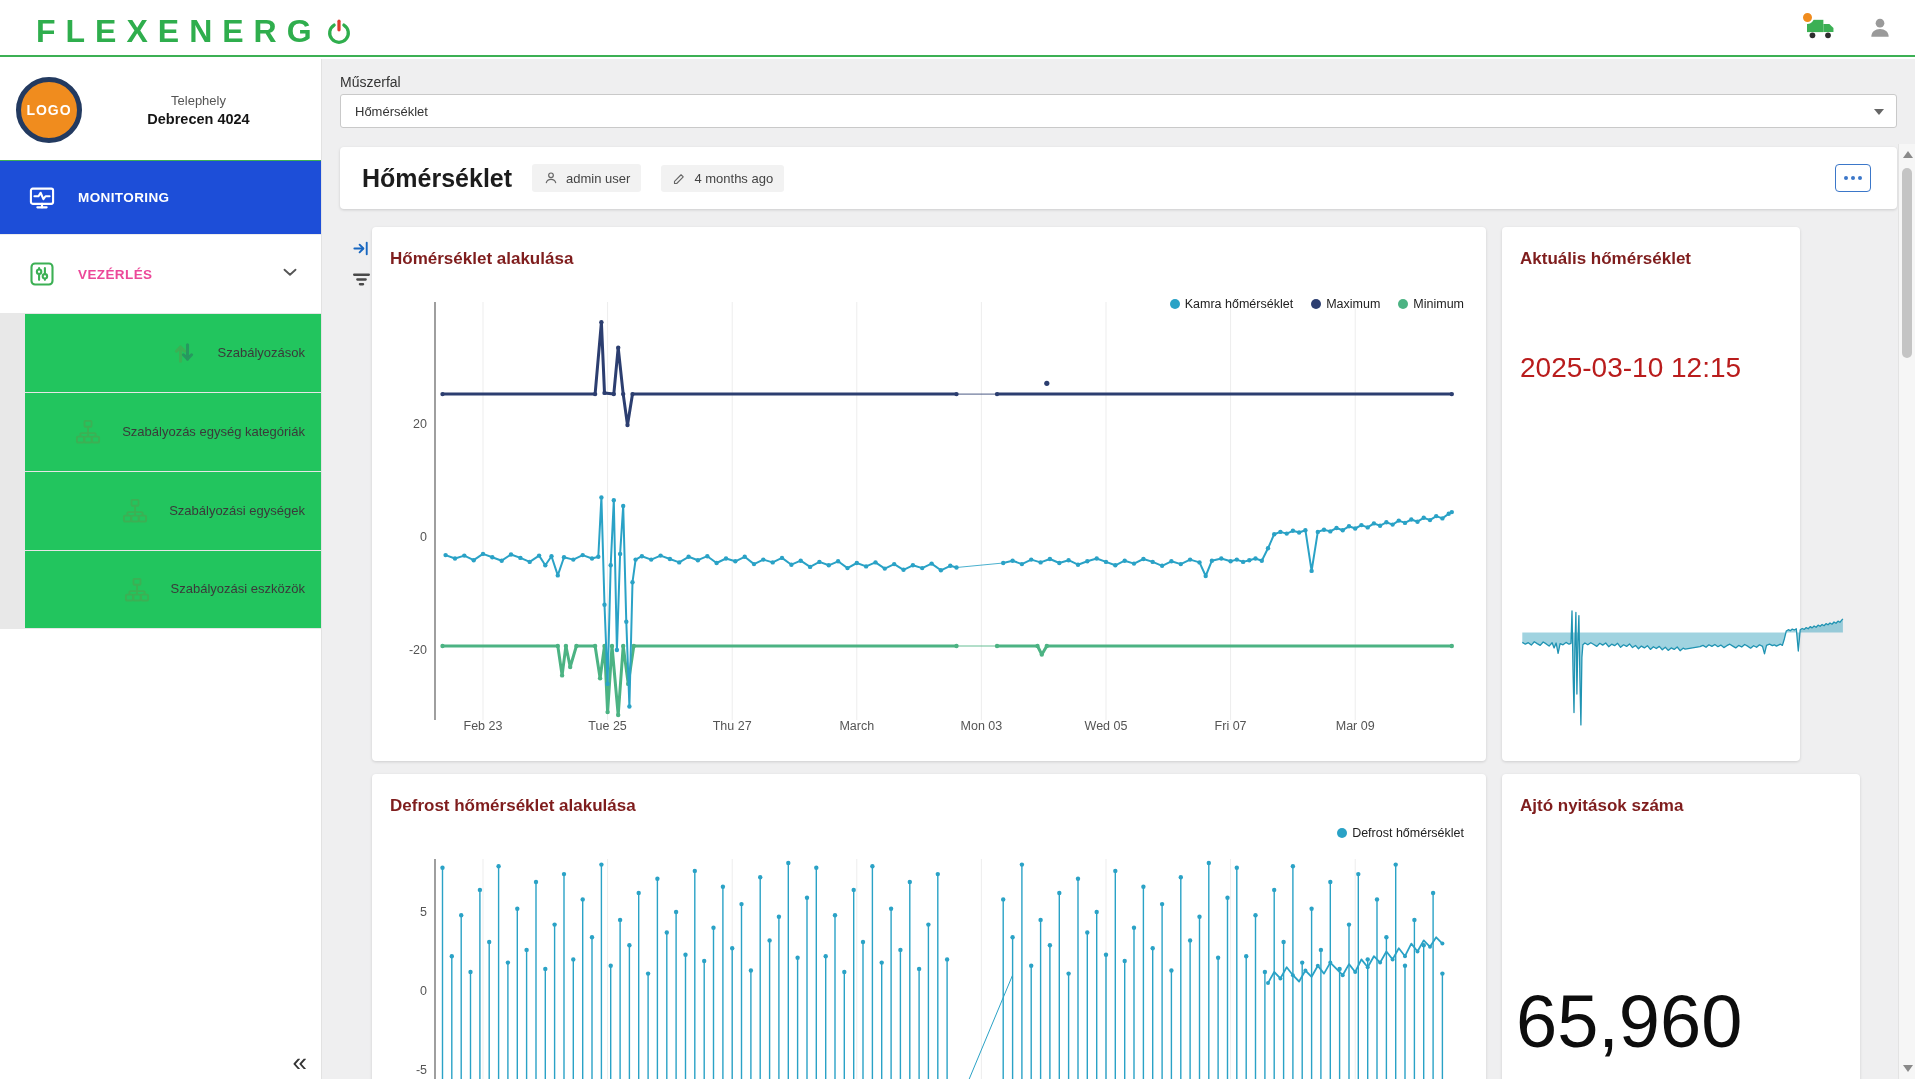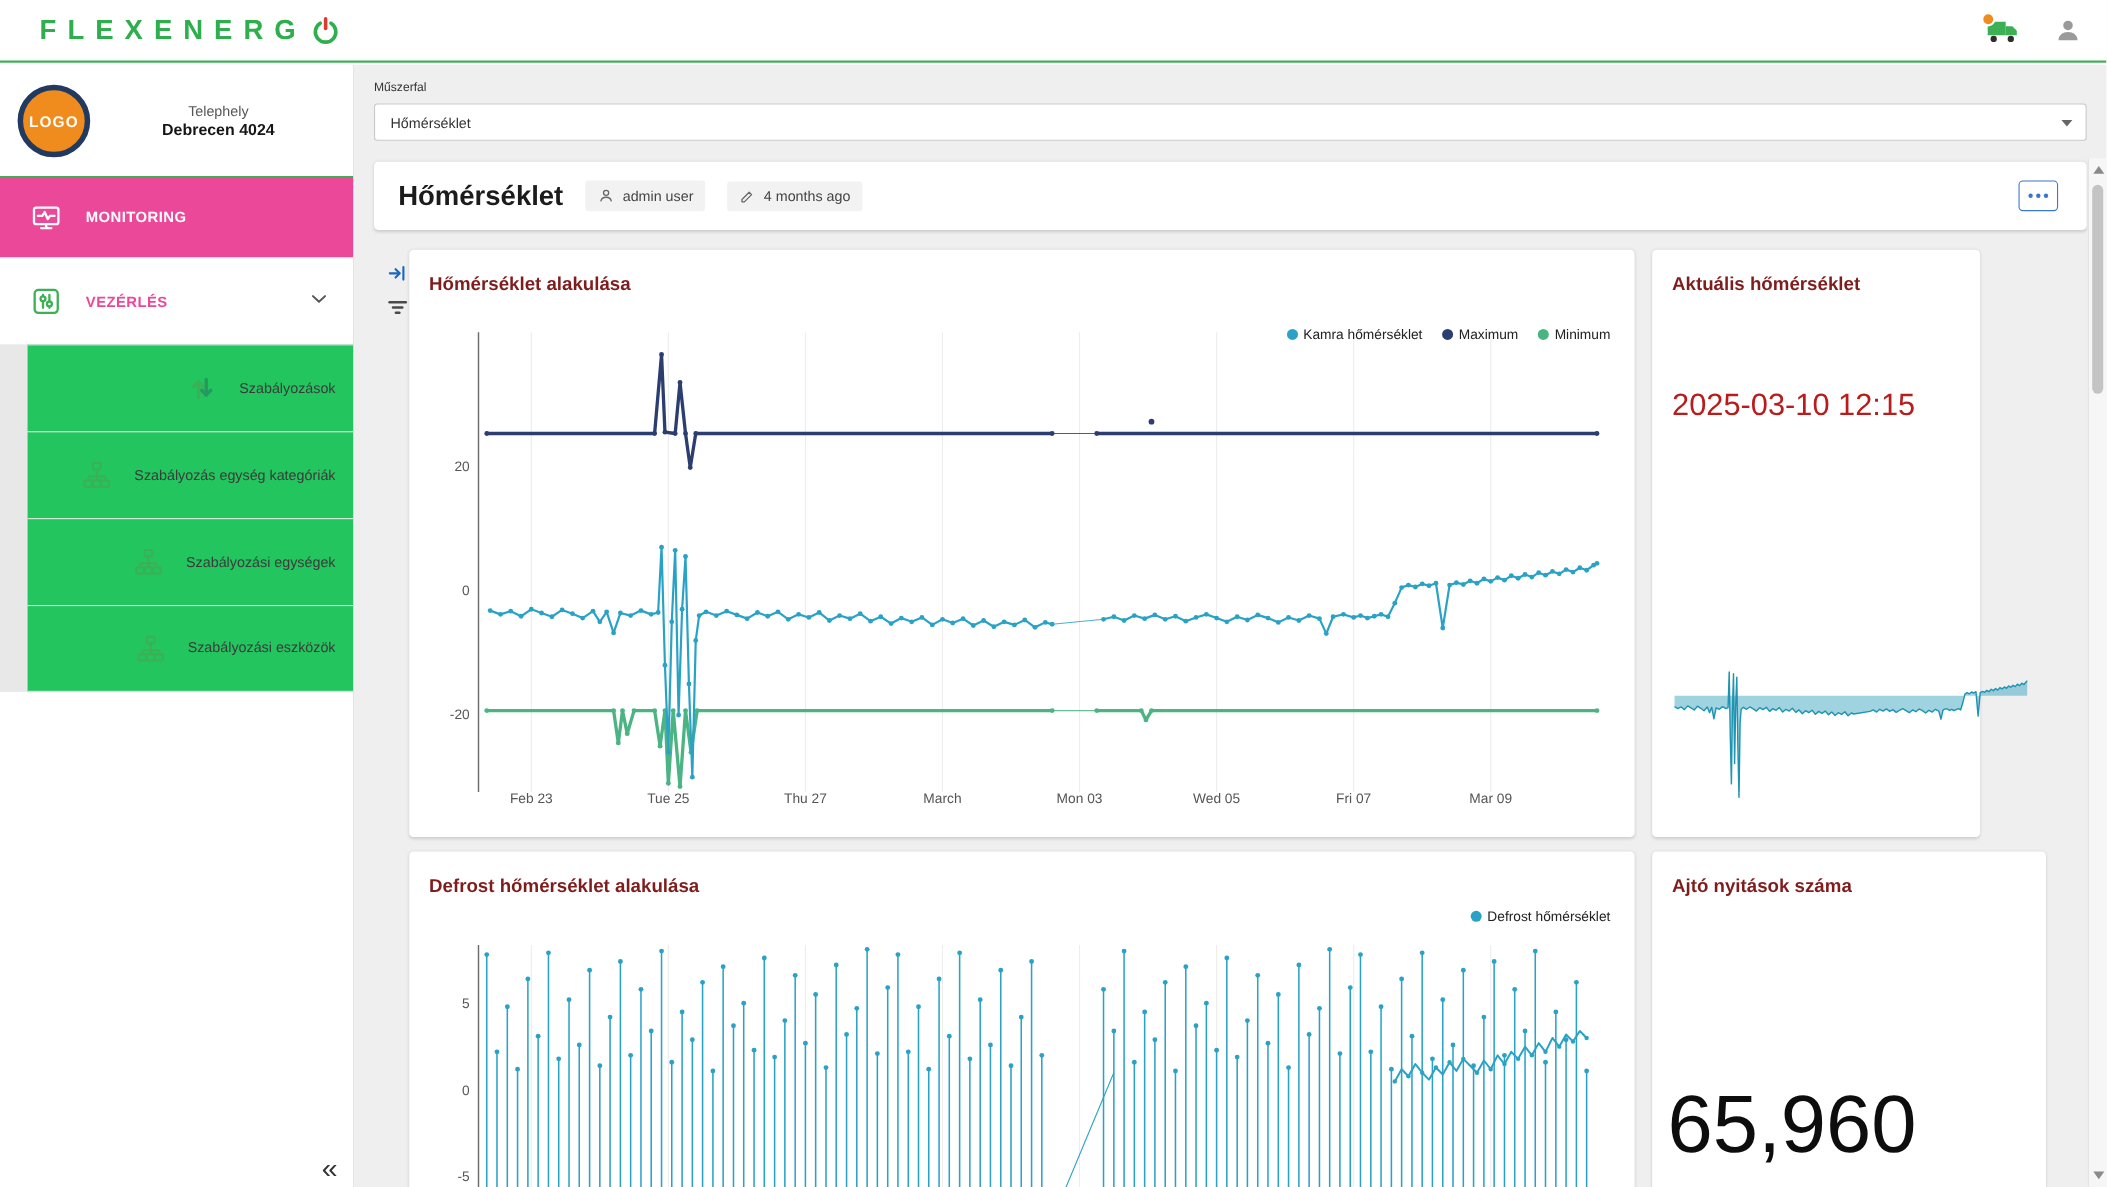--- a/index.html
+++ b/index.html
@@ -4,55 +4,55 @@
 <style>
   * { box-sizing: border-box; }
   html,body { margin:0; padding:0; width:1915px; height:1079px; overflow:hidden;
     font-family:"Liberation Sans",sans-serif; background:#fff; }
   body { position:relative; }
 
   
   .topbar { position:absolute; top:0; left:0; width:1915px; height:57px; background:#fff;
     border-bottom:2px solid #3cb054; z-index:20; }
   .brand { position:absolute; left:36px; top:13px; display:flex; align-items:center; }
-  .brand-text { font-size:25px; font-weight:700; color:#2fae4d; letter-spacing:10px; }
+  .brand-text { font-size:32px; font-weight:700; color:#2fae4d; letter-spacing:10px; }
   .top-icons { position:absolute; right:22px; top:13px; display:flex; gap:28px; align-items:center; }
   .truck-wrap { position:relative; width:34px; height:30px; }
   .badge { position:absolute; left:-4px; top:-2px; width:13px; height:13px; border-radius:50%;
     background:#f08c1e; border:2px solid #fff; }
 
   
   .sidebar { position:absolute; left:0; top:59px; width:322px; height:1020px; background:#fff;
     border-right:1px solid #e2e2e2; z-index:10; }
   .site { height:101px; display:flex; align-items:center; padding:0 16px; gap:10px; }
   .logo-circle { width:66px; height:66px; border-radius:50%; background:#f08c1e;
     border:5px solid #233a60; color:#fff; font-weight:700; font-size:14px; letter-spacing:1px;
     display:flex; align-items:center; justify-content:center; flex:0 0 auto; }
   .site-text { flex:1; text-align:center; }
   .site-label { font-size:13px; color:#555; }
   .site-name { font-size:14.5px; font-weight:700; color:#151515; margin-top:3px; }
   .nav-item { height:74px; display:flex; align-items:center; gap:16px; padding:0 22px;
     border-top:1px solid #ececec; position:relative; cursor:pointer; }
-  .nav-item.active { background:#ec4899; border-top-color:#3cb054; }
+  .nav-item.active { background:#1d4ed8; border-top-color:#3cb054; }
   .nav-label { font-size:13.5px; font-weight:700; letter-spacing:.4px; color:#ec4899; }
   .nav-item.active .nav-label { color:#fff; }
   .nav-item.vezerles { height:79px; }
   .chevron { position:absolute; right:20px; top:50%; transform:translateY(-50%); }
   .submenu { border-left:25px solid #e8e8e8; }
   .sub-item { height:79px; display:flex; align-items:center; gap:14px; padding:0 16px;
     border-top:1px solid #e6e6e6; background:#22c55e; cursor:pointer;justify-content:flex-end; }
   .sub-item:last-child { border-bottom:1px solid #e6e6e6; }
   .sub-label { font-size:13px; color:#3a3a3a; line-height:1.25; }
   .icon-box { width:40px; height:36px; display:flex; align-items:center; justify-content:center; flex:0 0 auto; }
   .collapse-btn { position:absolute; bottom:4px; right:14px; font-size:26px; color:#333; cursor:pointer; line-height:1; }
 
   
   .main { position:absolute; left:322px; top:59px; width:1593px; height:1020px;
     background:#efeff0; overflow:hidden; }
-  .dash-label { position:absolute; left:18px; top:15px; font-size:11px; color:#333; }
+  .dash-label { position:absolute; left:18px; top:15px; font-size:14px; color:#333; }
   .select { position:absolute; left:18px; top:35px; width:1557px; height:34px; background:#fff;
     border:1px solid #c9c9c9; border-radius:3px; display:flex; align-items:center;
     padding:0 30px 0 14px; font-size:13px; color:#333; cursor:pointer; }
   .select-caret { position:absolute; right:12px; top:14px; width:0; height:0;
     border-left:5px solid transparent; border-right:5px solid transparent; border-top:6px solid #666; }
 
   .header-card { position:absolute; left:18px; top:88px; width:1557px; height:62px; background:#fff;
     border-radius:4px; box-shadow:0 1px 3px rgba(0,0,0,.15); display:flex; align-items:center;
     padding:0 22px; gap:20px; z-index:2; }
   .page-title { font-size:25px; font-weight:600; color:#1c1c1c; }

